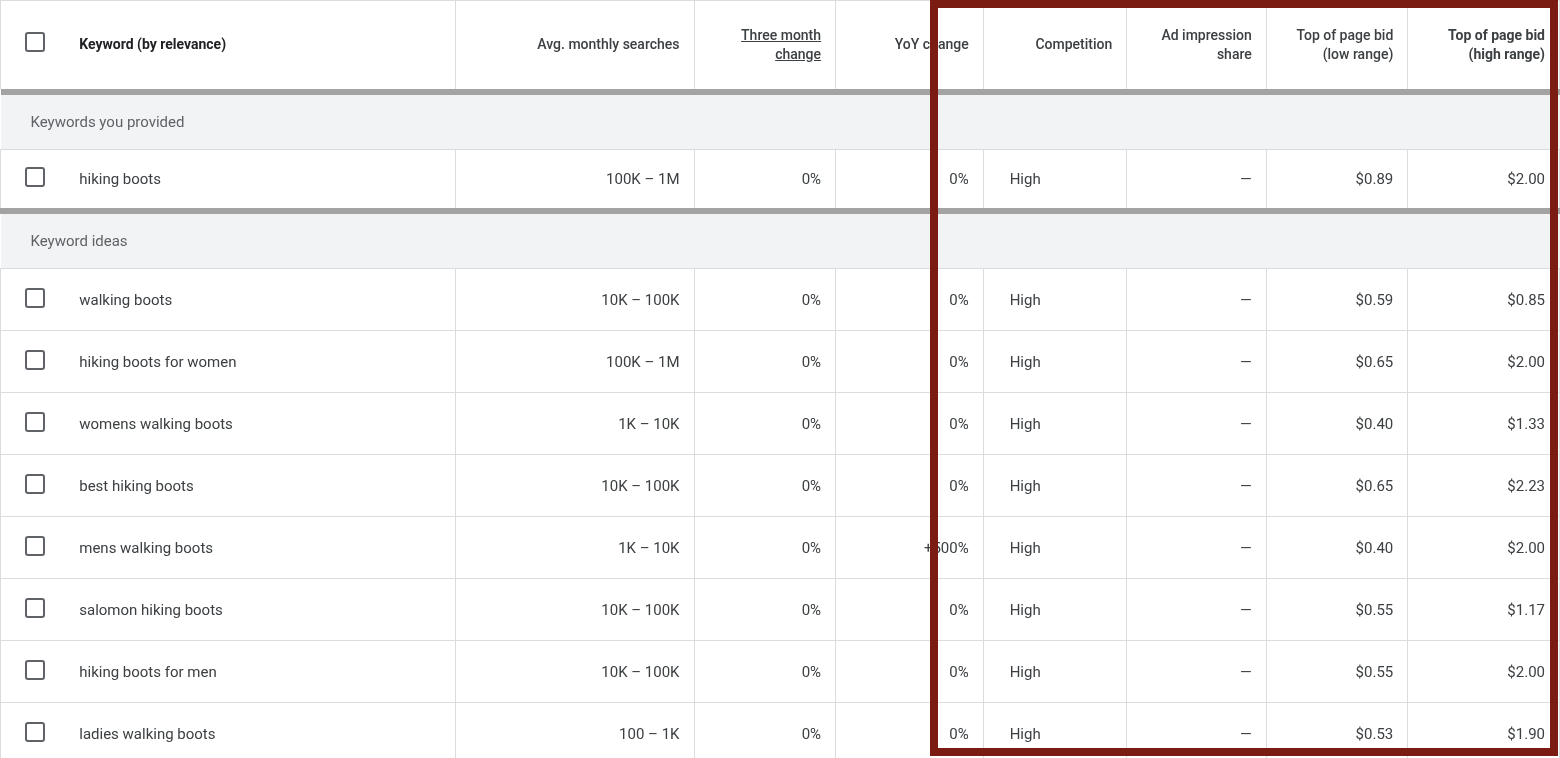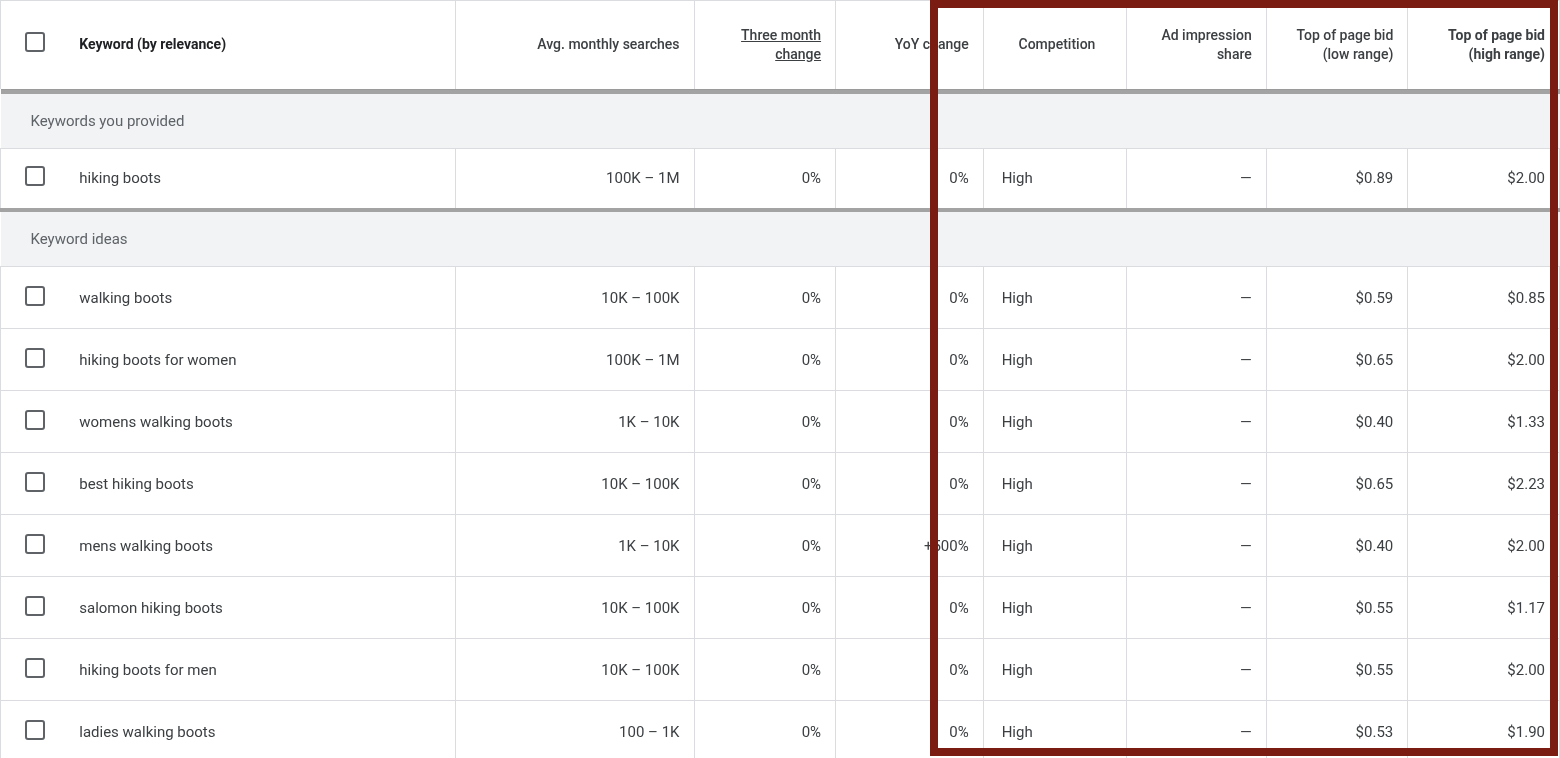--- a/index.html
+++ b/index.html
@@ -38,58 +38,58 @@
     text-align: left;
     border-left: none;
     font-weight: 700;
     color: #202124;
     width: 382px;
     padding-left: 10px;
   }
   .header-row th.col-searches { width: 236px; }
   .header-row th.col-3mo      { width: 140px; text-decoration: underline; }
   .header-row th.col-yoy      { width: 146px; }
-  .header-row th.col-comp     { width: 142px; text-align: center; padding-left: 18px; }
+  .header-row th.col-comp     { width: 142px; text-align: right; padding-left: 18px; }
   .header-row th.col-impr     { width: 138px; }
   .header-row th.col-bidlow   { width: 140px; padding-left: 8px; }
   .header-row th.col-bidhigh  { width: 150px; font-weight: bold; }
 
   .header-sep td {
     padding: 0;
     height: 3px;
     background: #9a9a9a;
     border: none;
   }
 
   .section-row td {
     background: #f1f3f4;
     color: #5f6368;
     font-size: 15px;
     padding: 18px 20px 18px 30px;
-    border-top: 4px solid #a3a3a3;
+    border-top: 6px solid #a3a3a3;
     border-bottom: 1px solid #dadce0;
   }
   .data-row td {
     border: 1px solid #dadce0;
     padding: 0 14px;
     height: 62px;
     vertical-align: middle;
     color: #3c4043;
     font-size: 15px;
     background: #fff;
   }
   .data-row td.col-check { width: 68px; text-align: center; border-right: none;}
   .data-row td.col-keyword { border-left: none; padding-left: 10px; }
   .data-row td.col-searches,
   .data-row td.col-3mo,
   .data-row td.col-yoy,
   .data-row td.col-impr,
   .data-row td.col-bidlow,
   .data-row td.col-bidhigh { text-align: right; }
-  .data-row td.col-comp { text-align: left; padding-left: 18px; }
+  .data-row td.col-comp { text-align: left; padding-left: 26px; }
 
   .checkbox {
     width: 20px; height: 20px;
     border: 2px solid #5f6368;
     border-radius: 3px;
     display: inline-block;
     background: #fff;
     cursor: pointer;
   }
 

